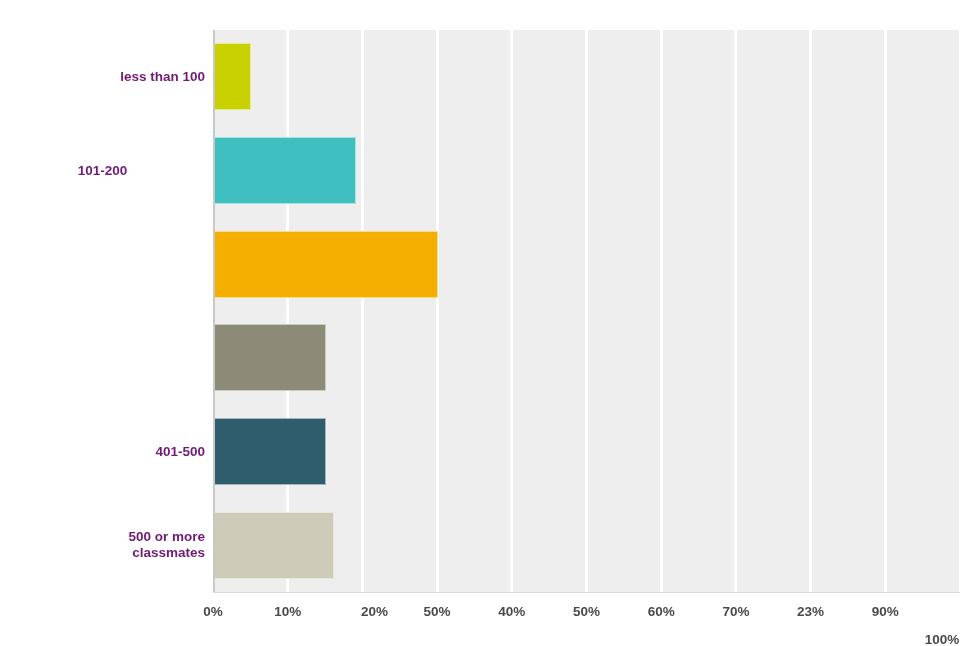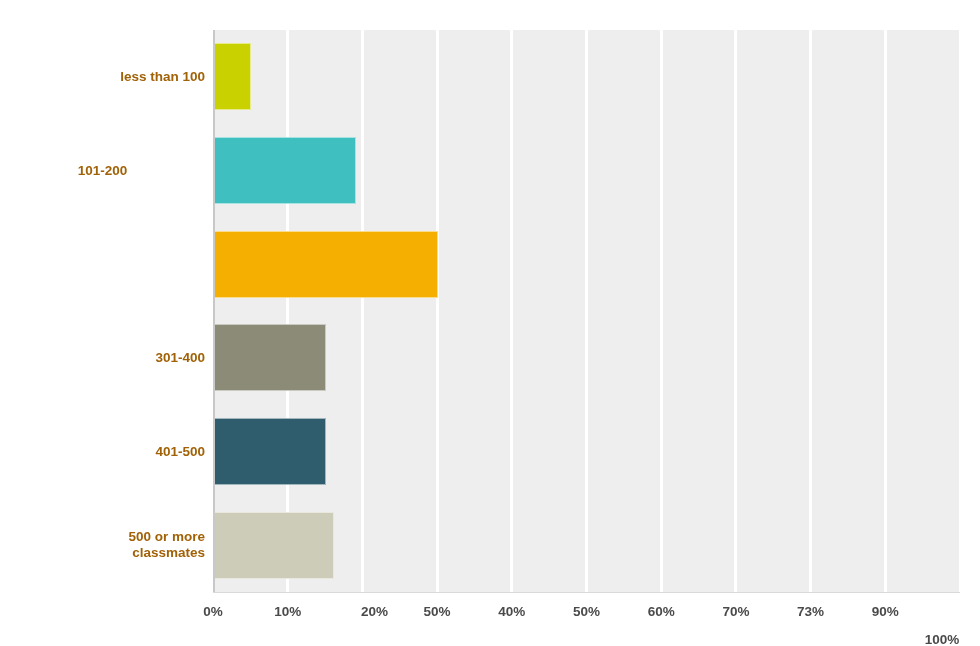--- a/index.html
+++ b/index.html
@@ -119,21 +119,21 @@
     width: 205px;
     height: 562px;
   }
   .cat-label {
     position: absolute;
     right: 0;
     width: 205px;
     text-align: right;
     font-size: 13.5px;
     font-weight: bold;
-    color: #a16207;
+    color: #701a75;
     line-height: 16px;
   }
 
   
   .x-labels {
     position: absolute;
     left: 0;
     top: 604px;
     width: 980px;
     height: 20px;
@@ -190,34 +190,33 @@
         </div>
       </div>
   </div>
 
   <div class="axis-line"></div>
   <div class="axis-bottom"></div>
 
   <div class="cat-labels">
       <div class="cat-label" style="top: 38.8333px;">less than 100</div>
       <div class="cat-label" style="top: 132.5px; text-align: center;">101-200</div>
-      <div class="cat-label" style="top: 319.833px;">301-400</div>
       <div class="cat-label" style="top: 413.5px;">401-500</div>
       <div class="cat-label" style="top: 499.167px;">
         <div>500 or more</div>
         <div>classmates</div>
       </div>
     </div>
   <div class="x-labels">
       <div class="x-label" style="left: 213px;">0%</div>
       <div class="x-label" style="left: 287.7px;">10%</div>
       <div class="x-label" style="left: 362.4px; margin-left: 12px;">20%</div>
       <div class="x-label" style="left: 437.1px;">50%</div>
       <div class="x-label" style="left: 511.8px;">40%</div>
       <div class="x-label" style="left: 586.5px;">50%</div>
       <div class="x-label" style="left: 661.2px;">60%</div>
       <div class="x-label" style="left: 735.9px;">70%</div>
-      <div class="x-label" style="left: 810.6px;">73%</div>
+      <div class="x-label" style="left: 810.6px;">23%</div>
       <div class="x-label" style="left: 885.3px;">90%</div>
       <div class="x-label" style="left: 942px; margin-top: 28px;">100%</div>
     </div>
 
 </div>
 
 </body></html>

